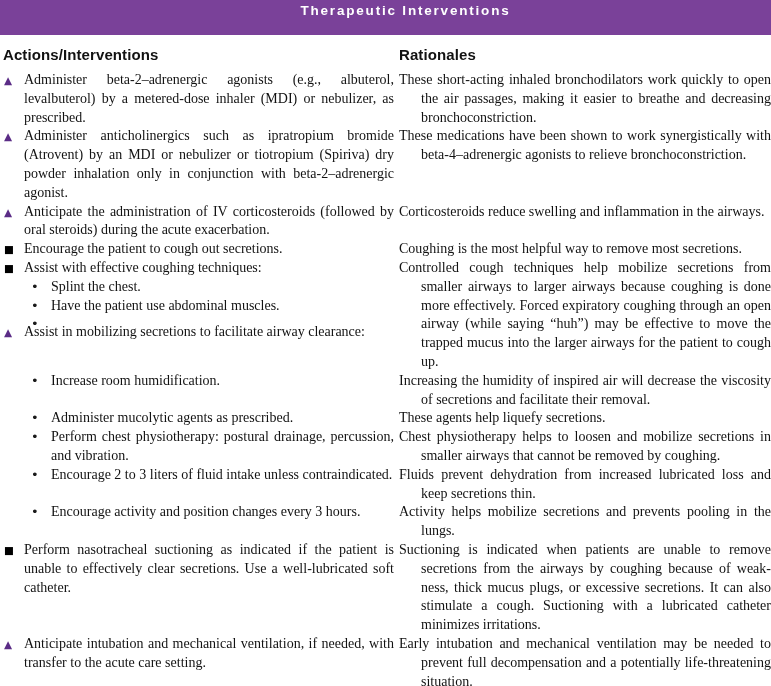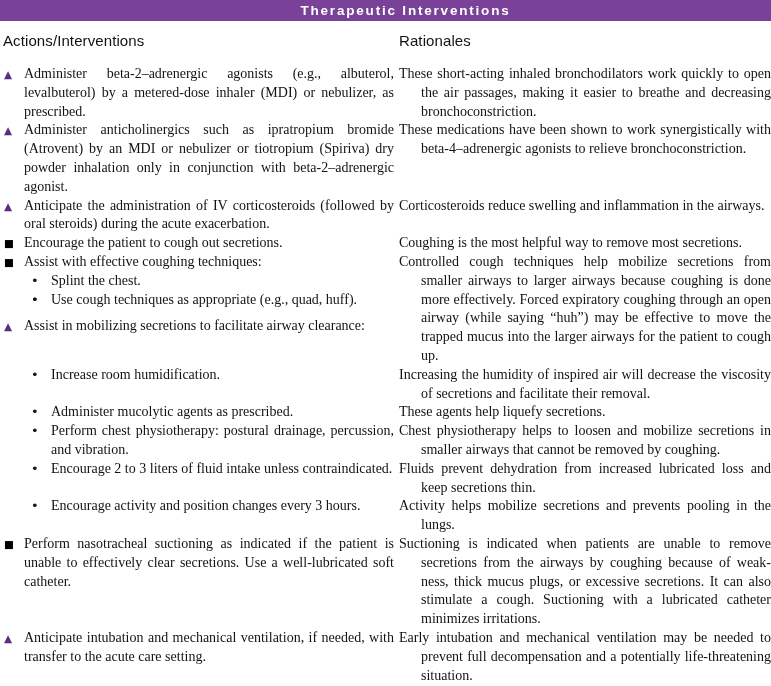--- a/index.html
+++ b/index.html
@@ -3,32 +3,32 @@
 <meta charset="utf-8">
 <style>
   html,body { margin:0; padding:0; background:#ffffff; }
   .page {
     width:771px; height:686px; overflow:hidden;
     font-family:"Liberation Serif", serif;
     color:#121212; background:#ffffff;
     box-sizing:border-box;
   }
   .title-bar {
-    height:21px; line-height:21px; text-align:center;
+    height:35px; line-height:21px; text-align:center;
     font-family:"Liberation Sans", sans-serif;
     font-weight:bold; font-size:13.5px; letter-spacing:1.8px;
     color:#ffffff;
     padding-left:40px;
   }
   .content { padding:0 3px; }
   .col-headers {
     display:grid; grid-template-columns:391px 372px; column-gap:5px;
-    margin-top:11px; margin-bottom:16px;
+    margin-top:11px; margin-bottom:8px;
     font-family:"Liberation Sans", sans-serif;
-    font-weight:normal; font-size:15px; letter-spacing:0.1px;
+    font-weight:bold; font-size:15px; letter-spacing:0.1px;
   }
   .row {
     display:grid; grid-template-columns:391px 372px; column-gap:5px;
     align-items:start;
   }
   .cell { font-size:14px; line-height:18.8px; }
   p.action {
     position:relative; margin:0; padding-left:21px;
     text-align:justify;
   }
@@ -90,22 +90,22 @@
             <p class="action"><span class="marker square" style="color: rgb(0, 0, 0);">■</span><span>Encourage the patient to cough out secretions.</span></p>
           </div>
           <div class="cell">
             <p class="rationale">Coughing is the most helpful way to remove most secretions.</p>
           </div>
         </div>
         <div class="row">
           <div class="cell">
             <p class="action"><span class="marker square" style="color: rgb(0, 0, 0);">■</span><span>Assist with effective coughing techniques:</span></p>
             <p class="action sub"><span class="marker dot">•</span><span>Splint the chest.</span></p>
+            <p class="action sub"><span class="marker dot">•</span><span>Have the patient use abdominal muscles.</span></p>
             <p class="action sub"><span class="marker dot">•</span></p>
-            <p class="action sub"><span class="marker dot">•</span><span>Use cough techniques as appropriate (e.g., quad, huff).</span></p>
             <p class="action gap-before"><span class="marker triangle" style="color: rgb(91, 44, 134);">▲</span><span>Assist in mobilizing secretions to facilitate airway clear­ance:</span></p>
           </div>
           <div class="cell">
             <p class="rationale">Controlled cough techniques help mobilize secretions from smaller airways to larger airways because coughing is done more effectively. Forced expiratory coughing through an open airway (while saying “huh”) may be effective to move the trapped mucus into the larger airways for the patient to cough up.</p>
           </div>
         </div>
         <div class="row">
           <div class="cell">
             <p class="action sub"><span class="marker dot">•</span><span>Increase room humidification.</span></p>
           </div>

